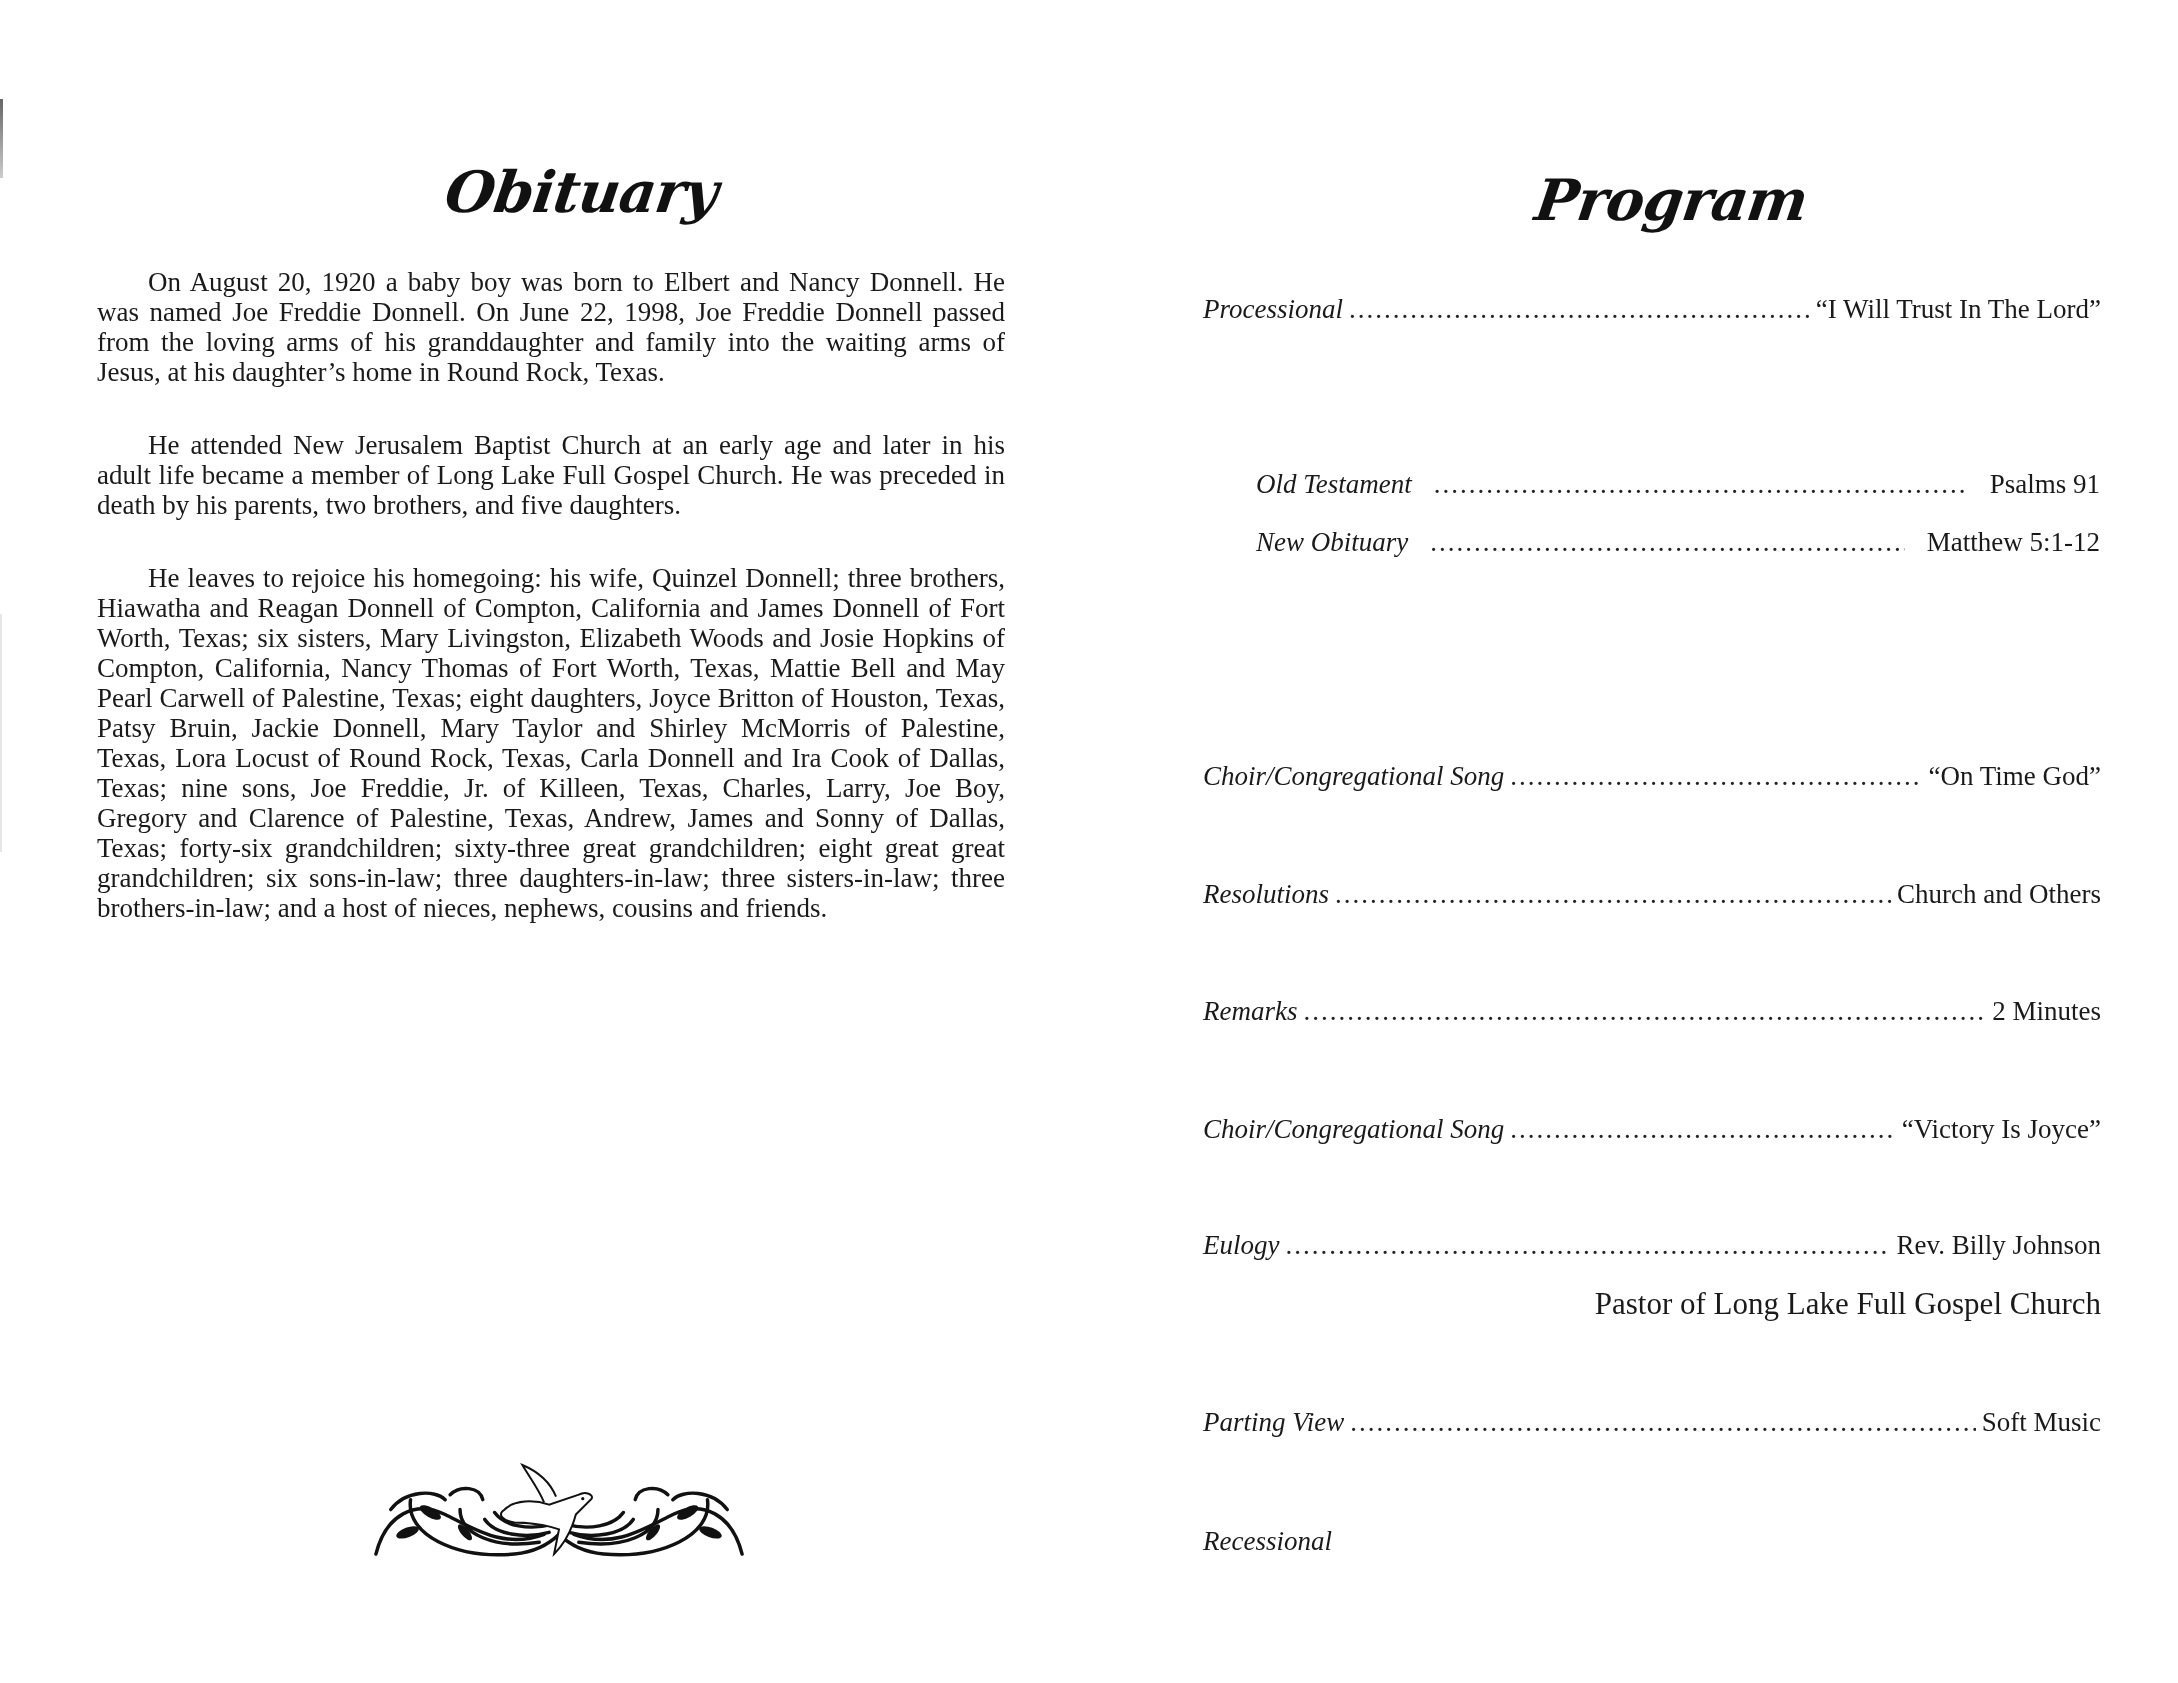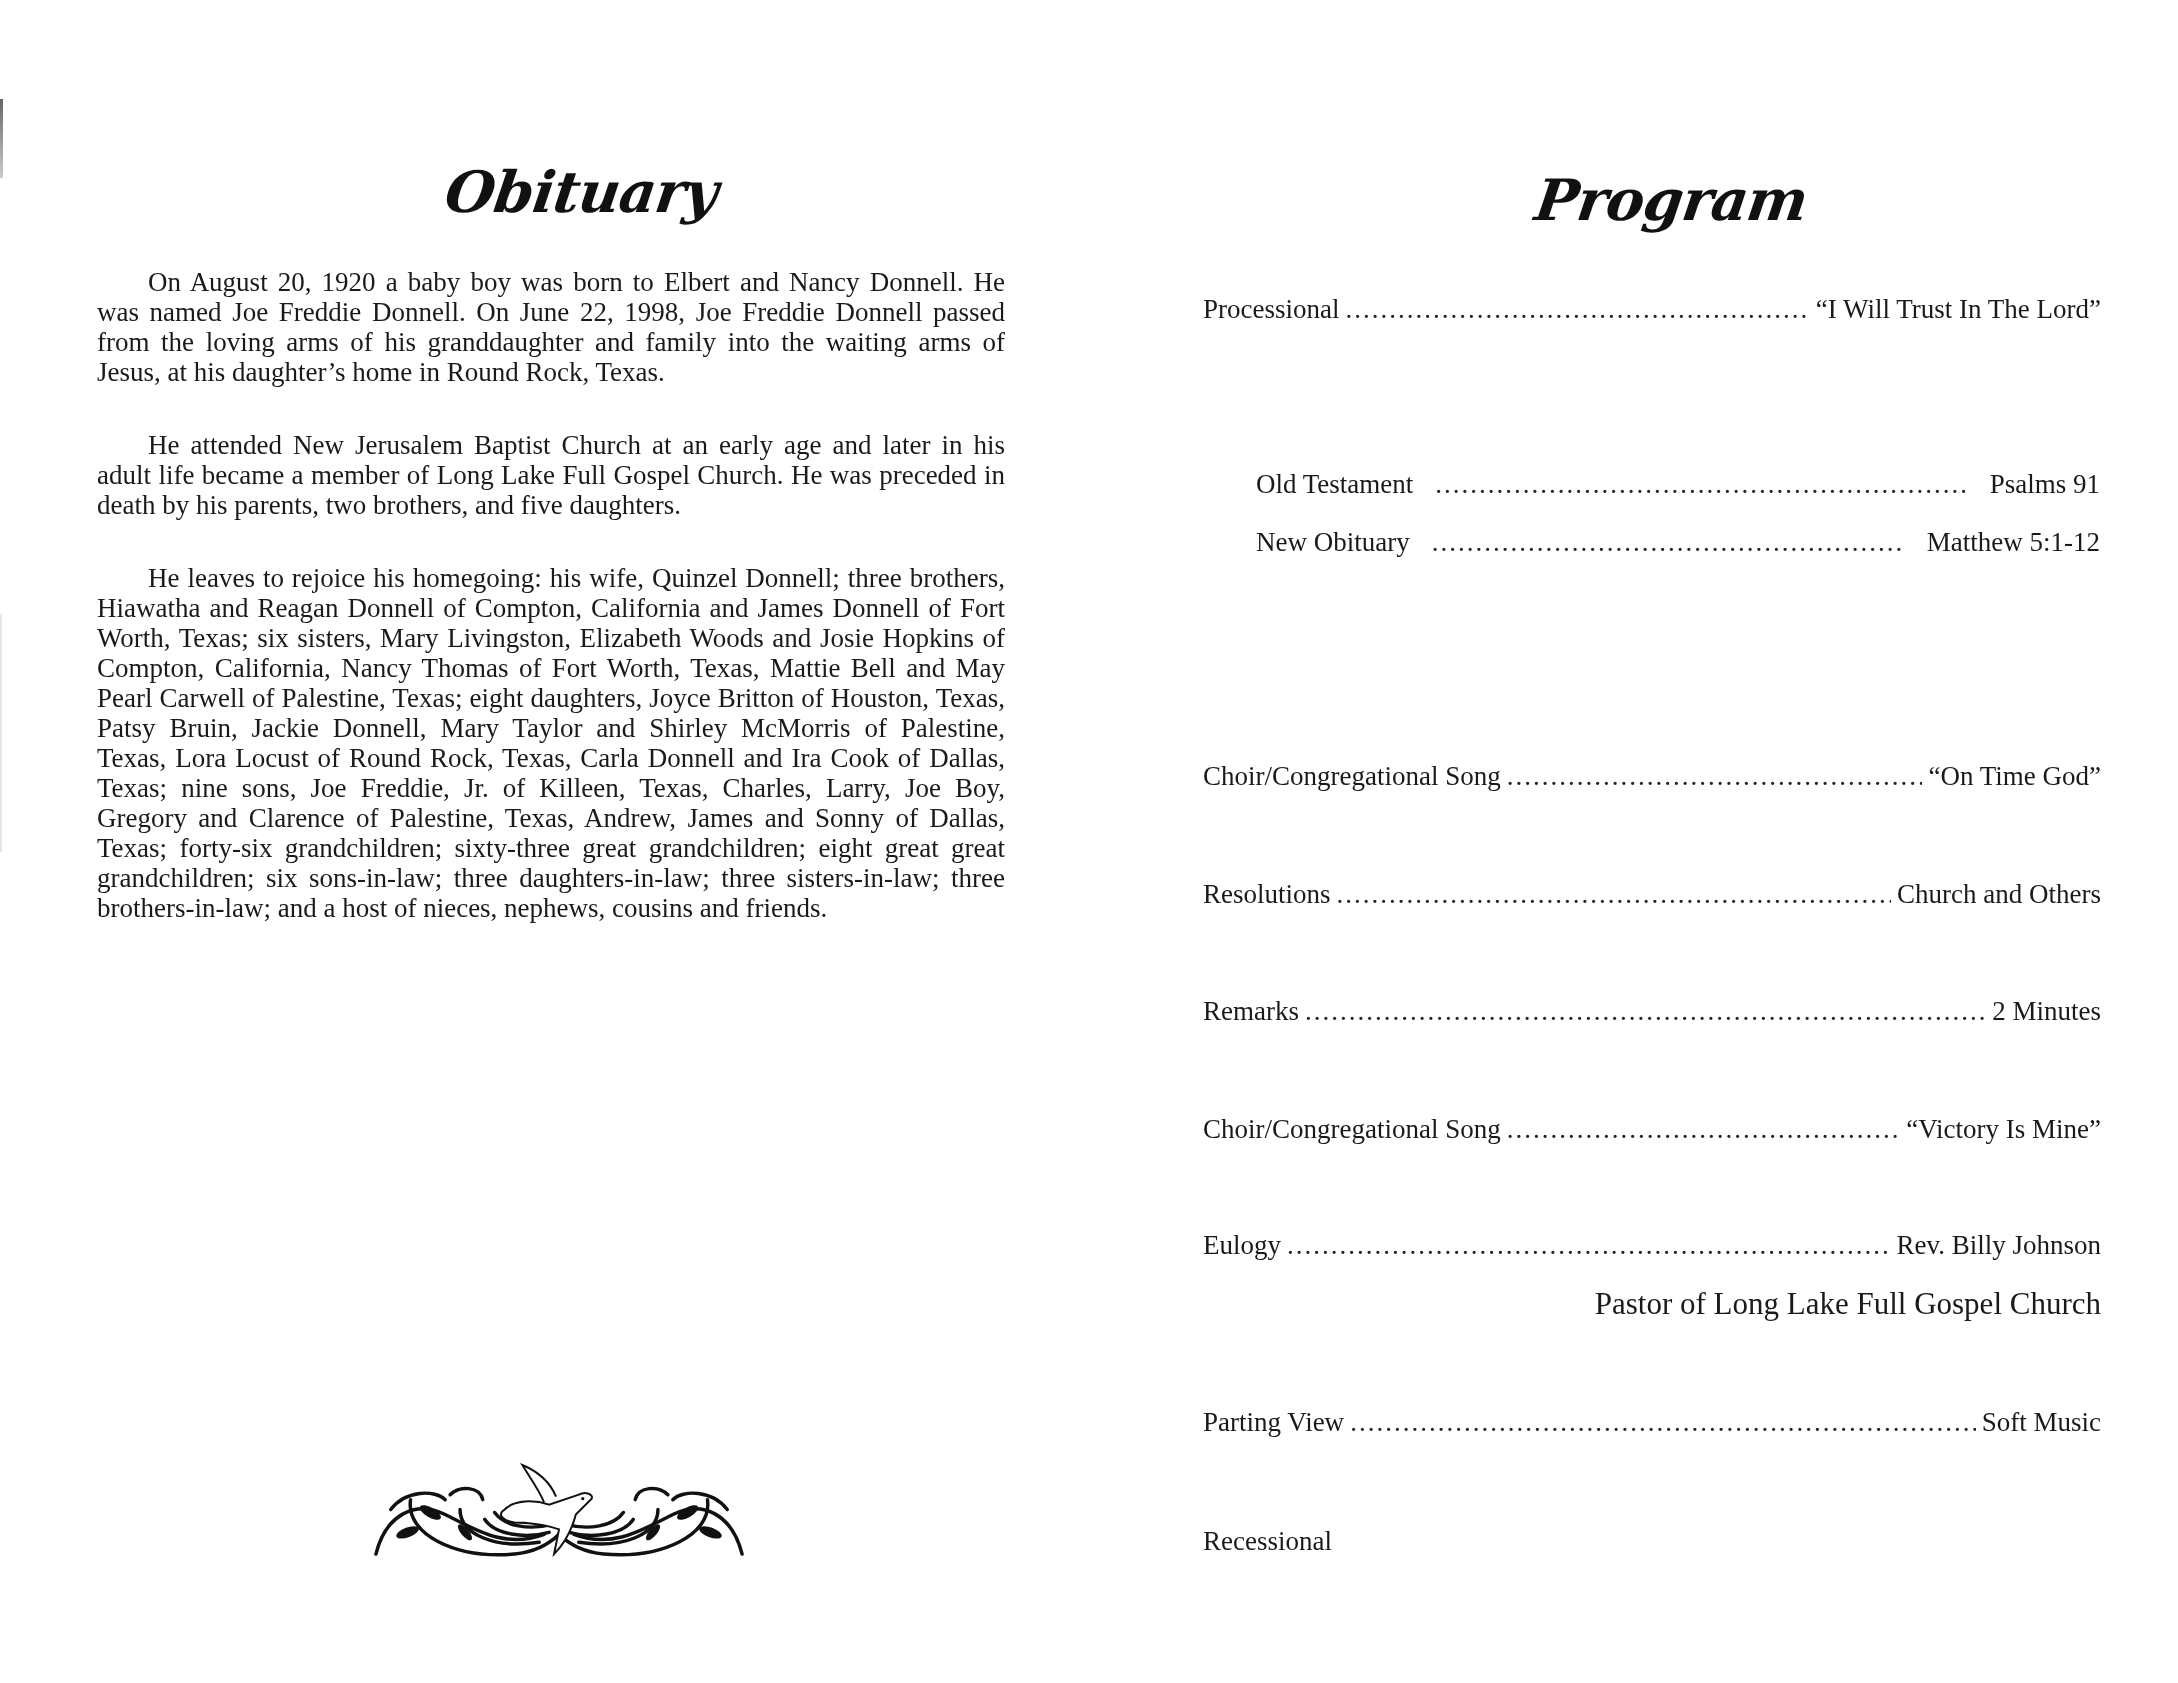--- a/index.html
+++ b/index.html
@@ -17,21 +17,21 @@
   .obit-title { left: 446px; top: 158px; width: 208px; text-align: center; }
   .prog-title { left: 447px; top: 166px; width: 238px; text-align: center; }
   .obit-body { position: absolute; left: 97px; top: 267px; width: 908px;
                font-size: 27px; line-height: 30px; text-align: justify;
                font-family: "Liberation Serif", serif; }
   .obit-body p { margin: 0 0 43px 0; text-indent: 51px; }
   .ornament { position: absolute; left: 366px; top: 1455px; width: 386px; height: 119px; }
   .prog-row { position: absolute; left: 114px; width: 898px; display: flex; align-items: baseline;
               font-size: 27px; line-height: 36px; white-space: nowrap; }
   .prog-row.sub { left: 167px; width: 844px; gap: 16px; }
-  .prog-label { flex: 0 0 auto; }
+  .prog-label { flex: 0 0 auto; font-style: italic; }
   .leader { flex: 1 1 auto; overflow: hidden; margin: 0 6px; letter-spacing: 2px; color: #222; }
   .leader::before { content: "........................................................................................................................................................................................................"; }
   .prog-value { flex: 0 0 auto; }
   .prog-note { position: absolute; right: 77px; font-size: 31px; line-height: 36px; white-space: nowrap; }
 </style>
 </head>
 <body>
 
 <div class="page page-left">
   <div class="edge-mark"></div>
@@ -115,21 +115,21 @@
 
   <div class="prog-row" style="top:993px">
     <span class="prog-label">Remarks</span>
     <span class="leader"></span>
     <span class="prog-value">2 Minutes</span>
   </div>
 
   <div class="prog-row" style="top:1111px">
     <span class="prog-label">Choir/Congregational Song</span>
     <span class="leader"></span>
-    <span class="prog-value">“Victory Is Mine”</span>
+    <span class="prog-value">“Victory Is Joyce”</span>
   </div>
 
   <div class="prog-row" style="top:1227px">
     <span class="prog-label">Eulogy</span>
     <span class="leader"></span>
     <span class="prog-value">Rev. Billy Johnson</span>
   </div>
   <div class="prog-note" style="top:1286px">Pastor of Long Lake Full Gospel Church</div>
 
   <div class="prog-row" style="top:1404px">

